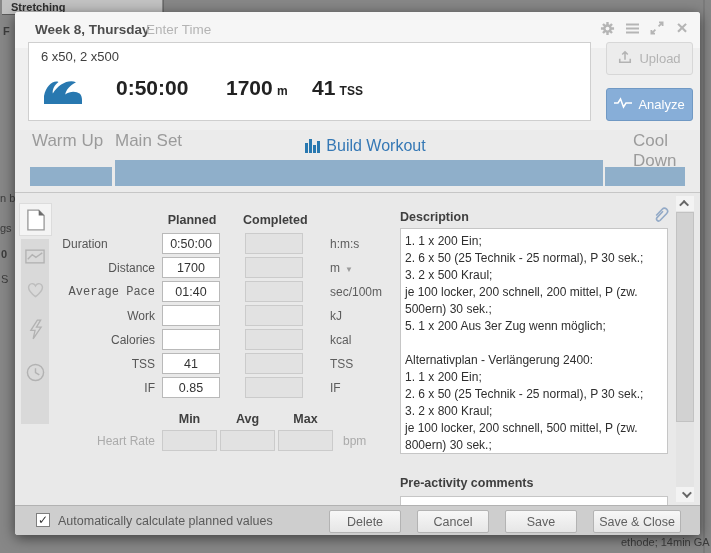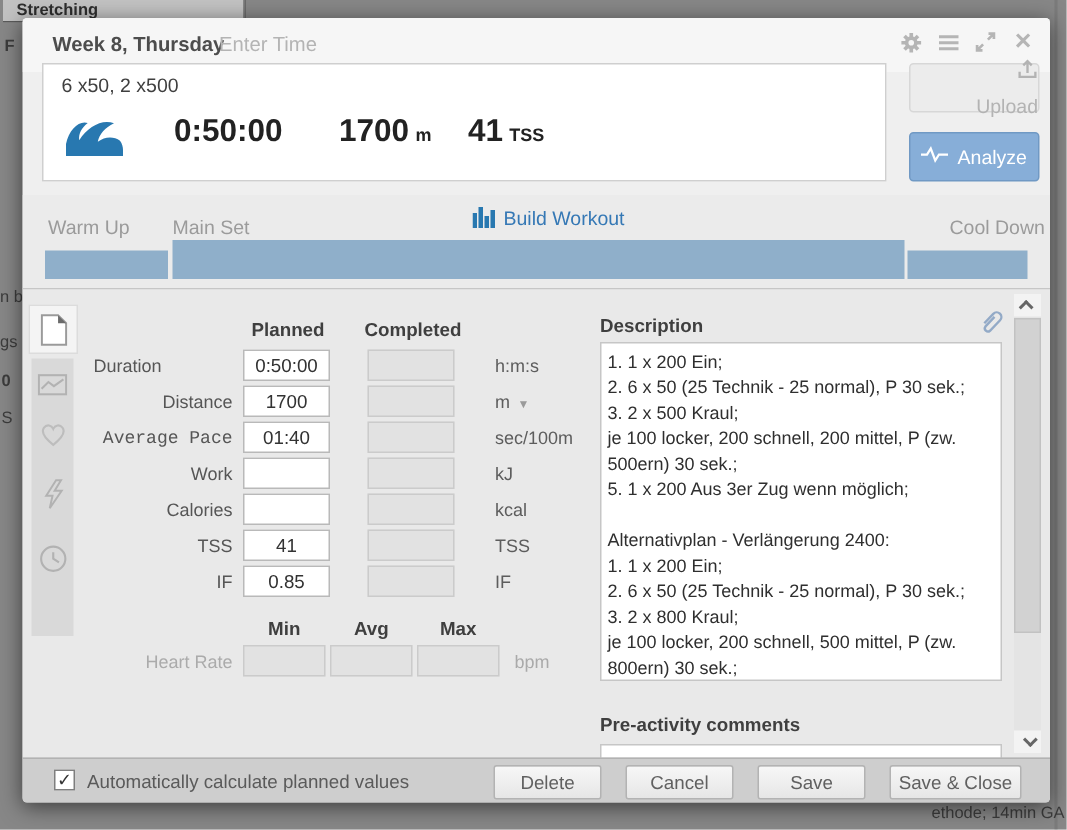--- a/index.html
+++ b/index.html
@@ -30,31 +30,31 @@
 
   
   .sum-card { position:absolute; left:13px; top:30px; width:563px; height:79px;
               background:#fff; border:1px solid #cfcfcf; }
   .sum-name { position:absolute; left:12px; top:6px; font-size:13px; color:#3f3f3f; }
   .swim-ic  { position:absolute; left:14px; top:34px; }
   .sum-big  { position:absolute; top:33px; font-size:21px; font-weight:bold; color:#222; }
   .sum-unit { font-size:12px; font-weight:bold; color:#222; }
   .btn-upload { position:absolute; left:591px; top:30px; width:87px; height:33px;
                 background:#ececec; border:1px solid #d7d7d7; border-radius:3px;
-                color:#b3b3b3; font-size:13px; display:flex; align-items:flex-end; justify-content:center; gap:7px;flex-direction:column; }
+                color:#b3b3b3; font-size:13px; display:flex; align-items:center; justify-content:center; gap:7px; }
   .btn-analyze { position:absolute; left:591px; top:76px; width:87px; height:33px;
                  background:#87aed8; border:1px solid #7099c4; border-radius:3px;
                  color:#fff; font-size:13px; display:flex; align-items:center; justify-content:center; gap:6px; cursor:pointer; }
 
   
   .build { position:absolute; left:0; top:118px; width:685px; height:63px;
            background:#ebebeb; border-bottom:1px solid #c6c6c6; }
-  .b-label { position:absolute; top:14px; font-size:13px; color:#9b9b9b; }
+  .b-label { position:absolute; top:1px; font-size:17px; color:#9b9b9b; }
   .b-build { position:absolute; top:7px; left:0; width:100%; text-align:center;
-             font-size:13px; color:#3578b5; cursor:pointer;padding-left:16px; }
+             font-size:16px; color:#3578b5; cursor:pointer;padding-left:16px; }
   .b-build svg { vertical-align:-2px; margin-right:5px; }
   .seg { position:absolute; background:#8fafca; }
 
   
   .content { position:absolute; left:0; top:181px; width:685px; height:312px; background:#e9e9e9; }
 
   
   .doc-tab { position:absolute; left:4px; top:10px; width:33px; height:33px; background:#f4f4f4;
              border:1px solid #dcdcdc; display:flex; align-items:center; justify-content:center; cursor:pointer; }
   .side-strip { position:absolute; left:6px; top:46px; width:28px; height:185px; background:#d9d9d9; }

